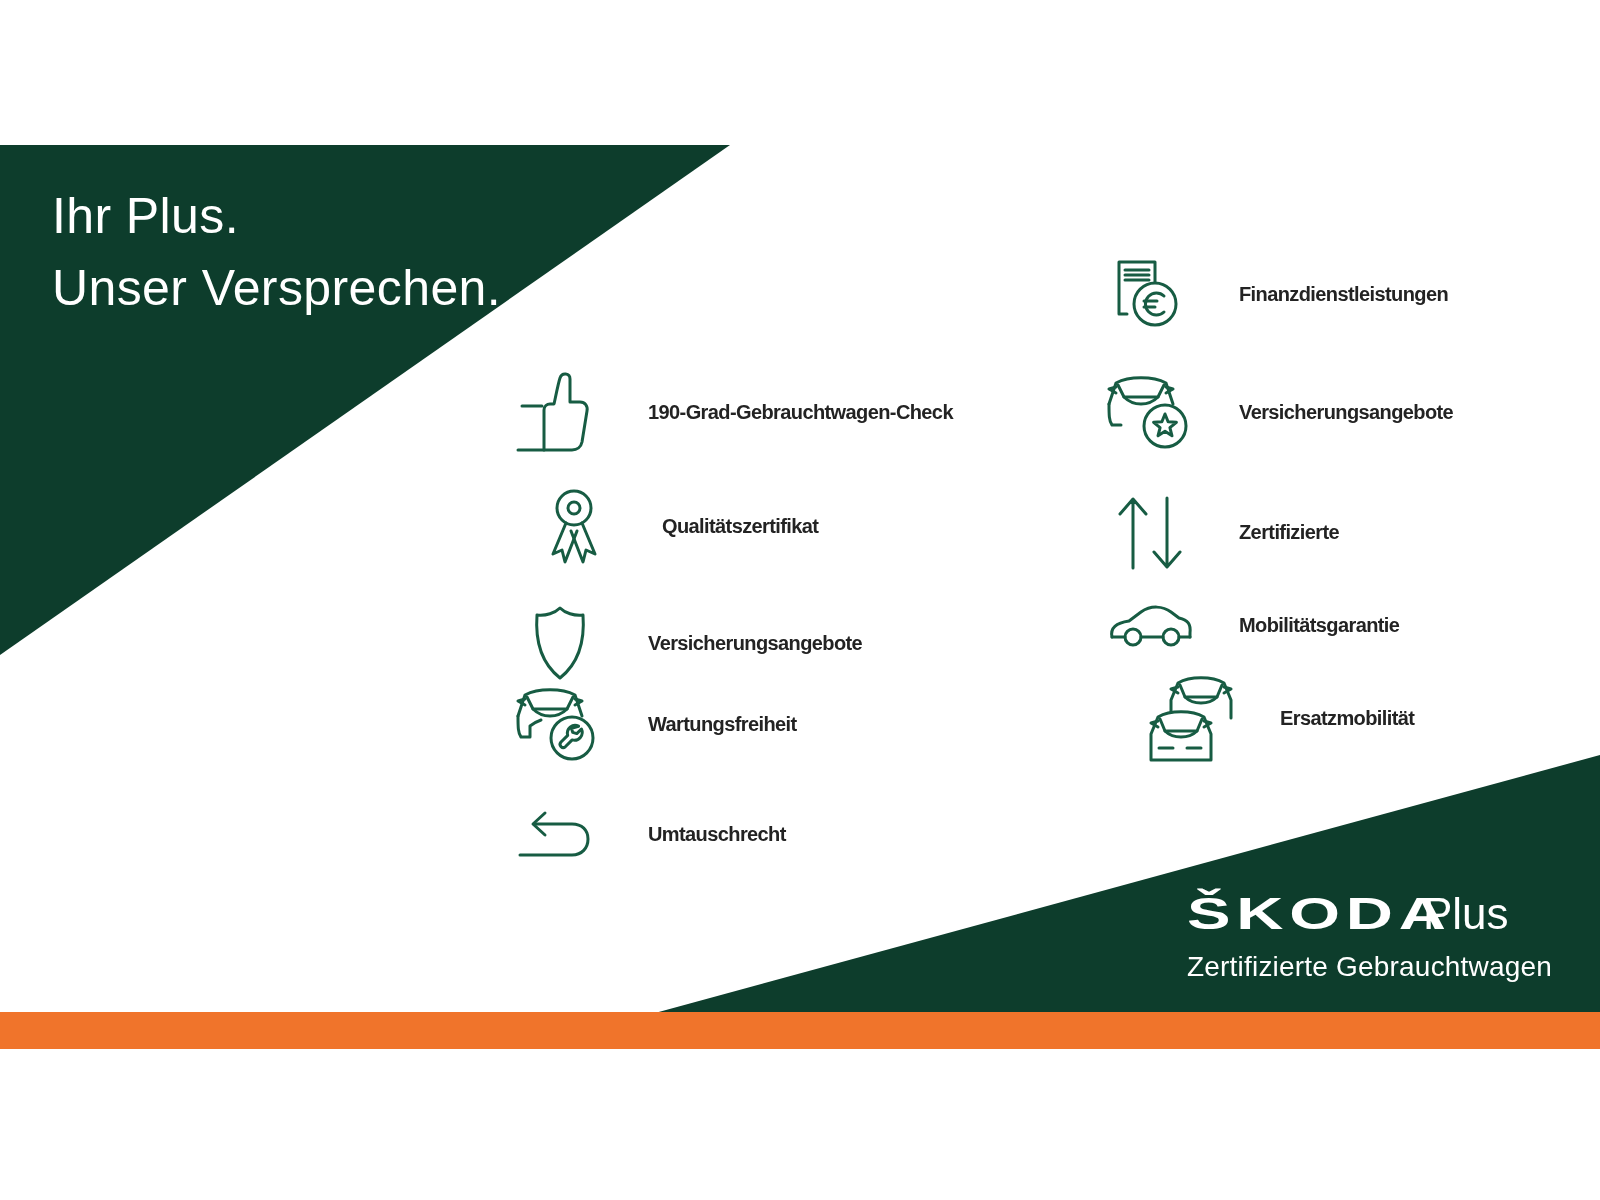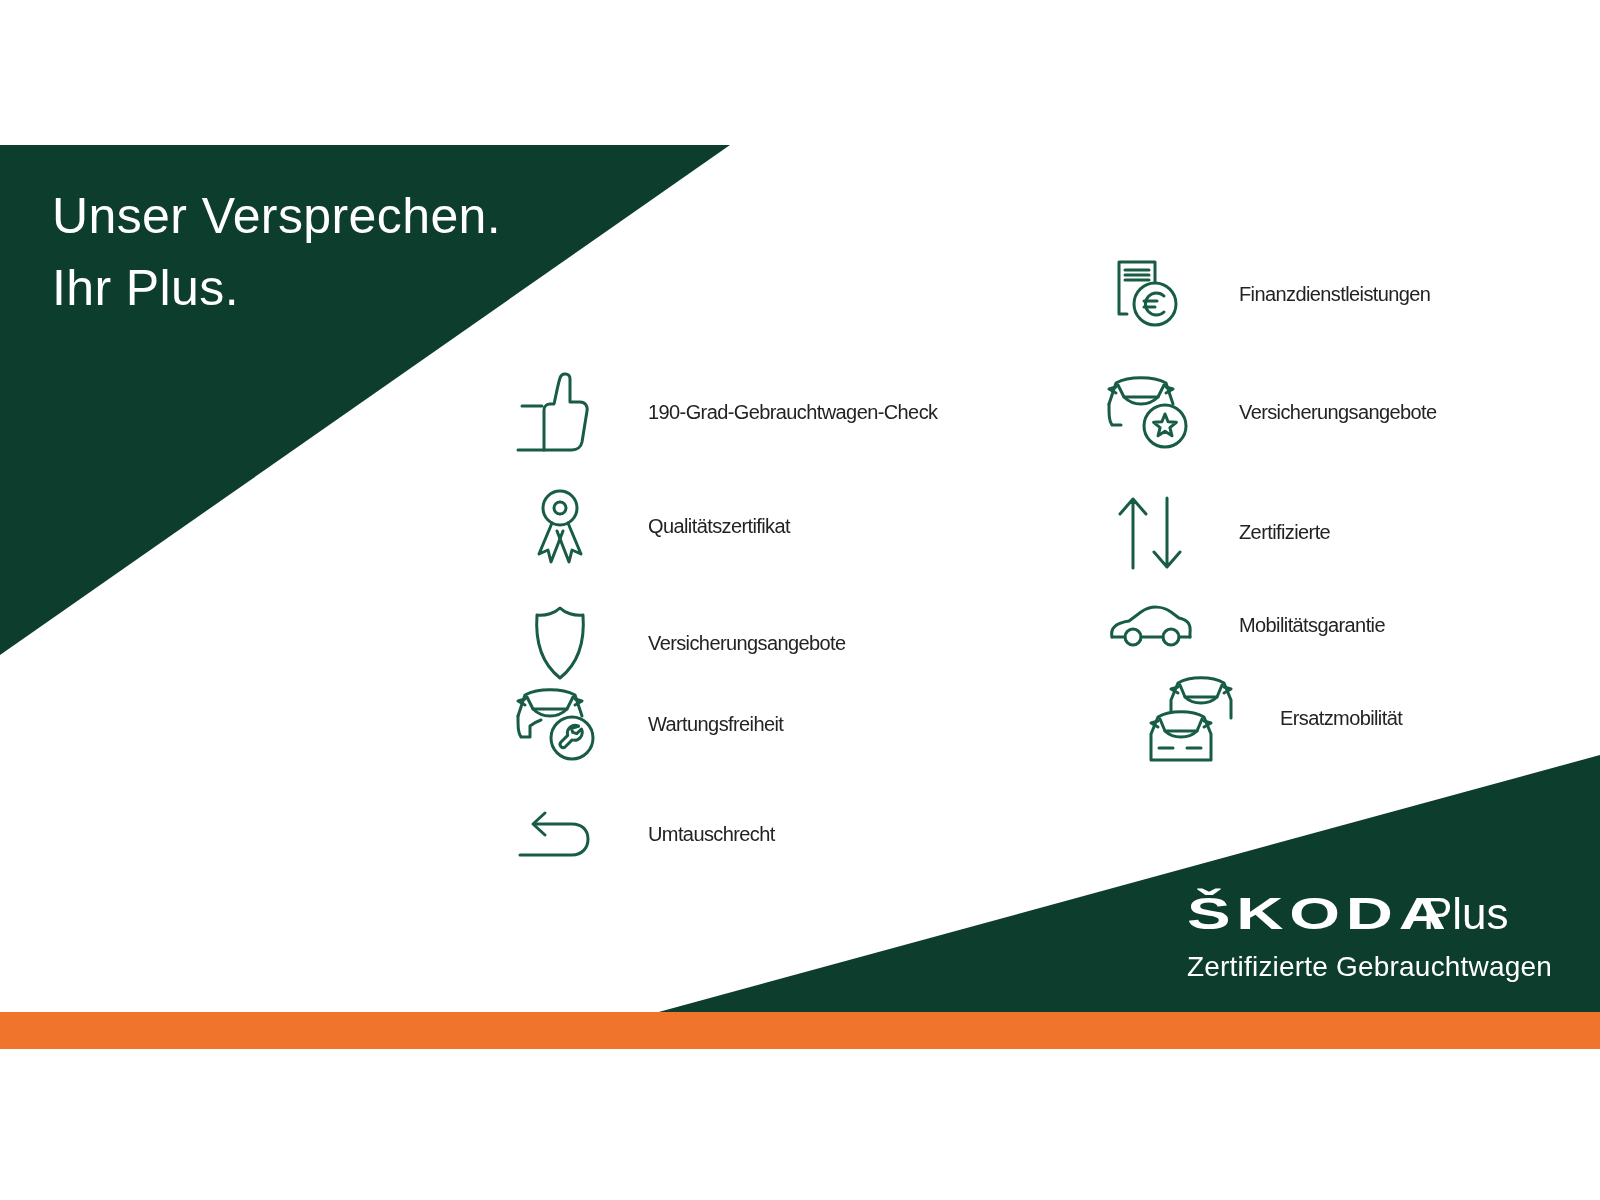--- a/index.html
+++ b/index.html
@@ -24,31 +24,31 @@
   .hero{
     position:absolute;left:52px;top:180px;color:#ffffff;
     font-size:50px;line-height:72px;font-weight:400;letter-spacing:.4px;
   }
   
   .feature{
     position:absolute;display:flex;align-items:center;height:96px;
   }
   .feature .iconbox{width:96px;height:96px;flex:0 0 96px;}
   .feature .label{
-    margin-left:40px;font-size:20px;font-weight:400;color:#232323;
+    margin-left:40px;font-size:20px;font-weight:700;color:#232323;
     letter-spacing:-.6px;white-space:nowrap;
   }
   svg.ic{width:96px;height:96px;display:block;}
   svg.ic *{
     stroke:#175C43;fill:none;stroke-width:3;
     stroke-linecap:round;stroke-linejoin:round;
   }
   svg.ic .fw{fill:#ffffff;}
   
-  .l0{left:512px;top:364px}.l1{left:512px;top:478px}.l2{left:512px;top:595px}
+  .l0{left:512px;top:364px}.l1{left:526px;top:478px}.l2{left:512px;top:595px}
   .l3{left:512px;top:676px}.l4{left:512px;top:786px}
   .r0{left:1103px;top:246px}.r1{left:1103px;top:364px}.r2{left:1103px;top:484px}
   .r3{left:1103px;top:577px}.r4{left:1144px;top:670px}
   
   .brand{position:absolute;left:1187px;top:890px;color:#ffffff;}
   .brand-line1{display:flex;align-items:baseline;line-height:48px;}
   .wordmark-wrap{width:222px;}
   .wordmark{
     display:inline-block;font-size:45px;font-weight:700;letter-spacing:4px;
     transform:scaleX(1.45);transform-origin:0 70%;
@@ -57,22 +57,22 @@
   .tagline{font-size:28px;font-weight:400;line-height:34px;margin-top:2px;letter-spacing:.2px;}
 </style>
 </head>
 <body>
 
 <div class="wedge-top"></div>
 <div class="wedge-bottom"></div>
 <div class="orange-bar"></div>
 
 <div class="hero">
+  <div>Ihr Plus.</div>
   <div>Unser Versprechen.</div>
-  <div>Ihr Plus.</div>
 </div>
 
 <div class="feature l0">
   <div class="iconbox">
     <svg class="ic" viewBox="0 0 96 96">
       <path d="M10,42 H30 M6,86 H32"></path>
       <path d="M32,86 V46 C32,42 35,40 38,40 L42,40 C43,36 46,20 48,14 C50,8 58,9 58,15 V38 H68 C73,38 76,42 75,47 L70,78 C69,83 65,86 60,86 Z"></path>
     </svg>
   </div>
   <div class="label">190-Grad-Gebrauchtwagen-Check</div>

